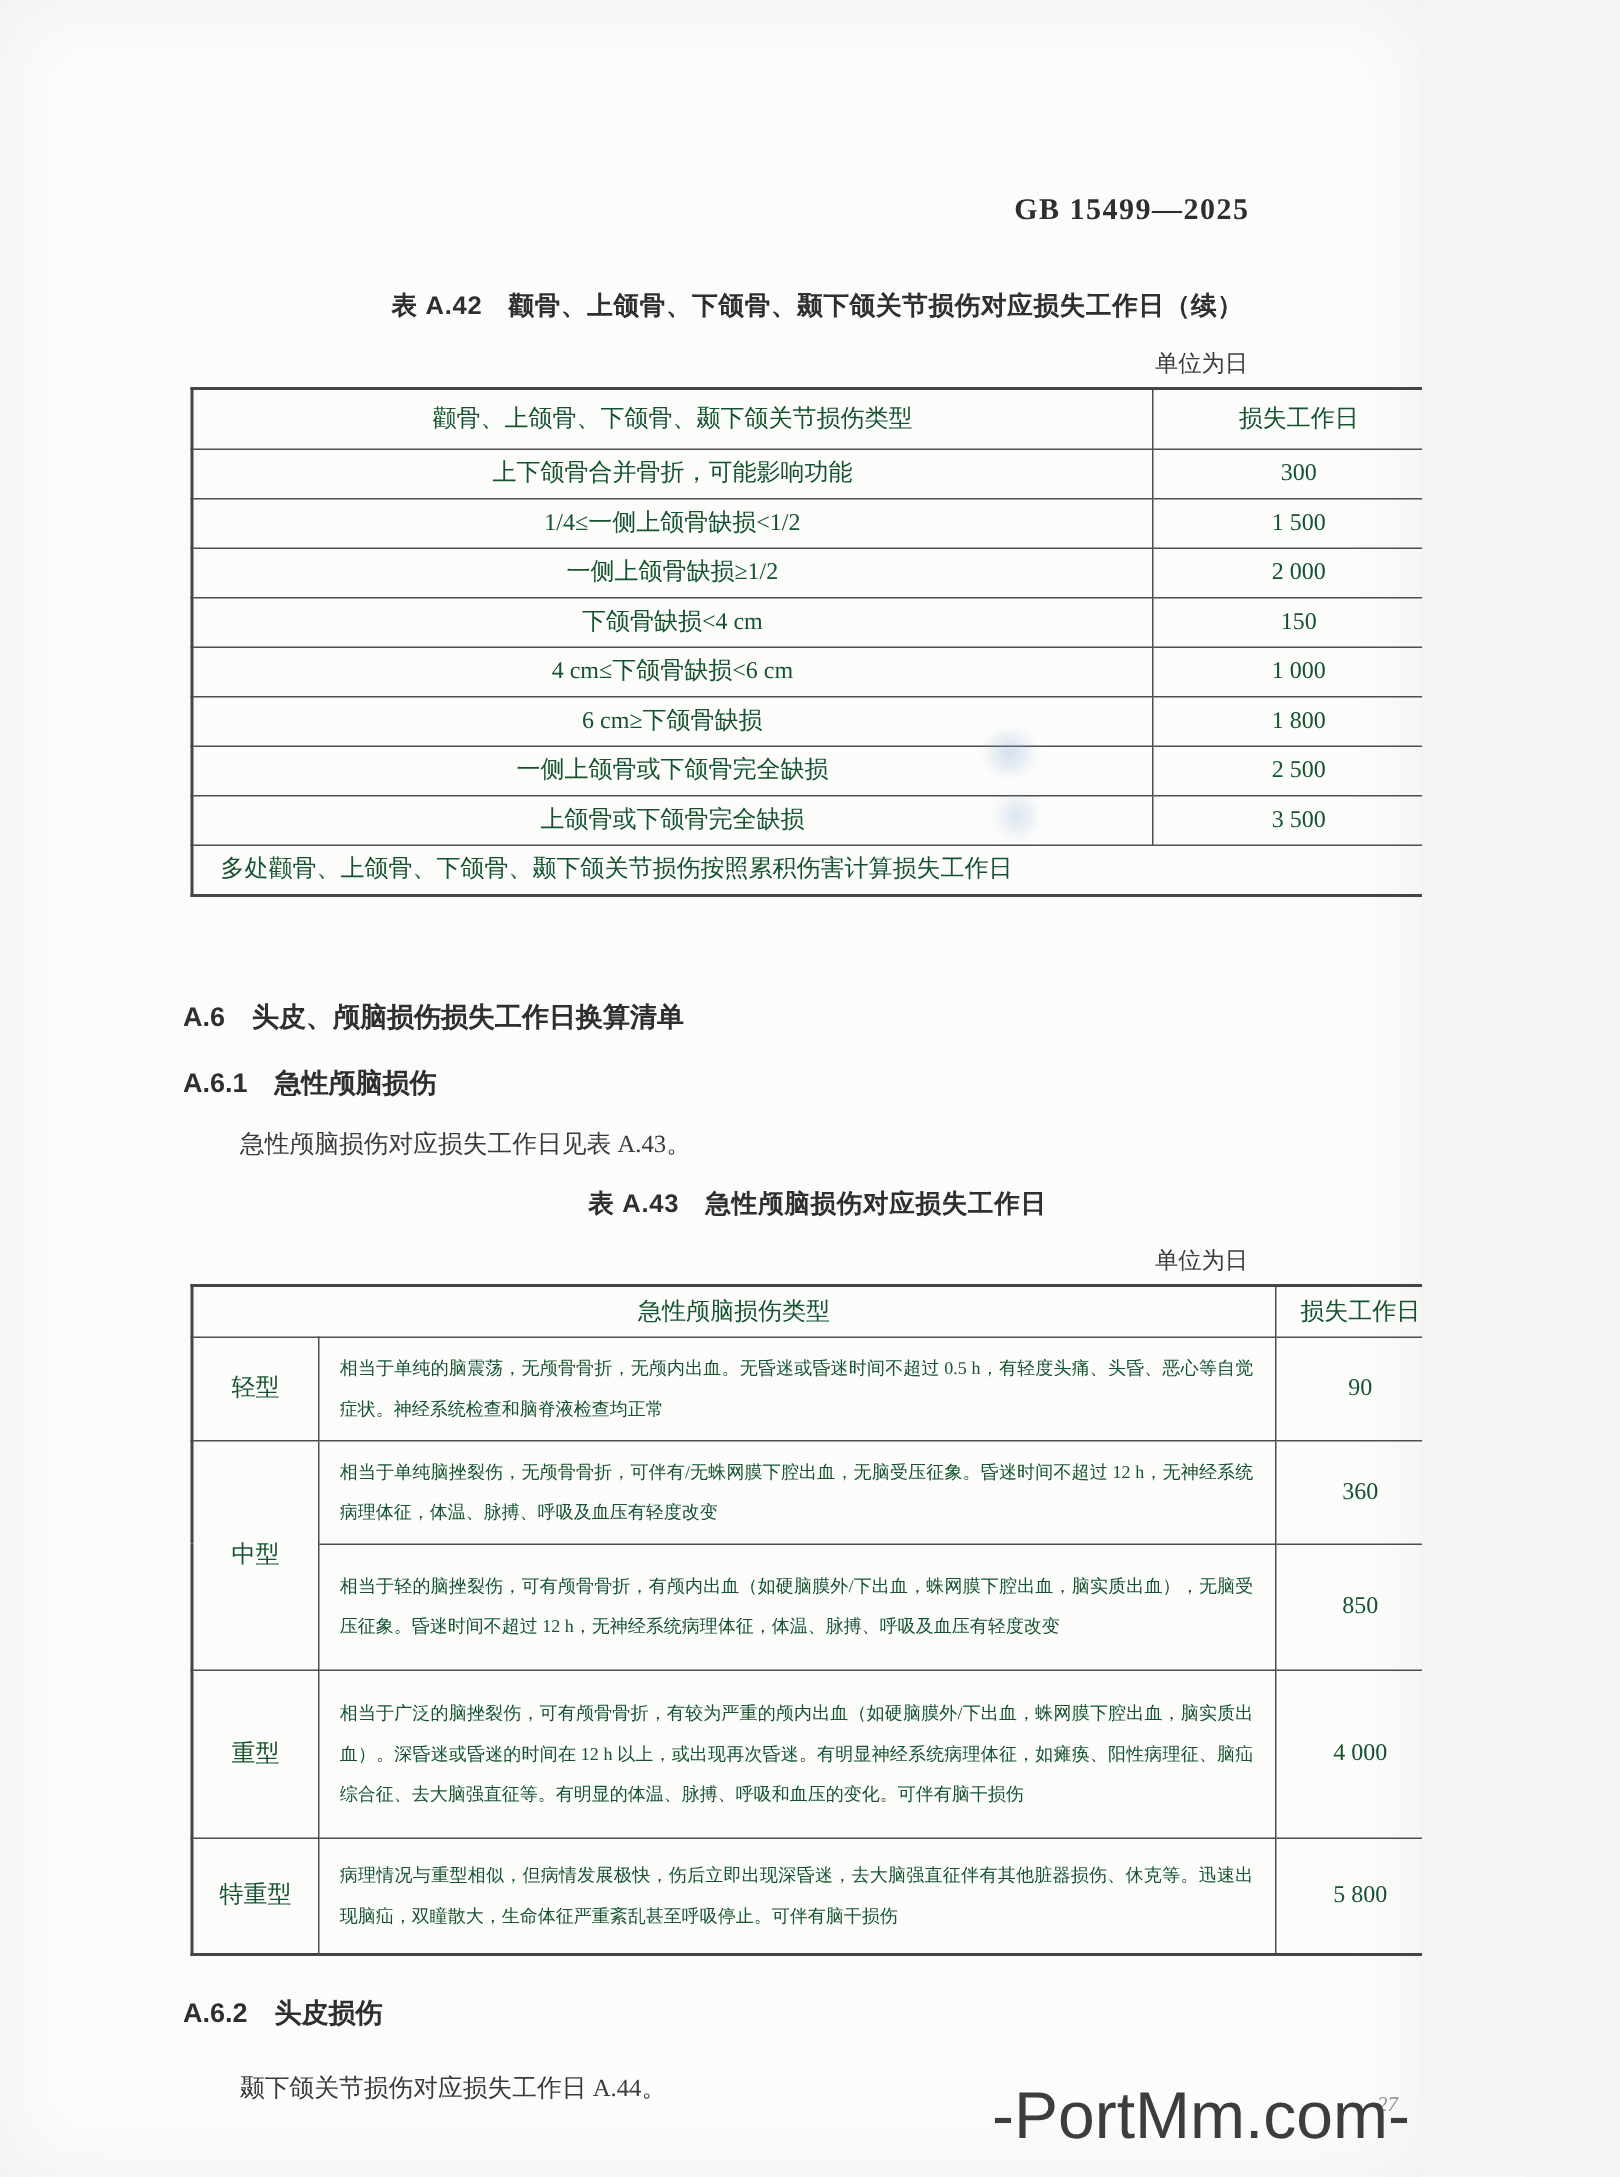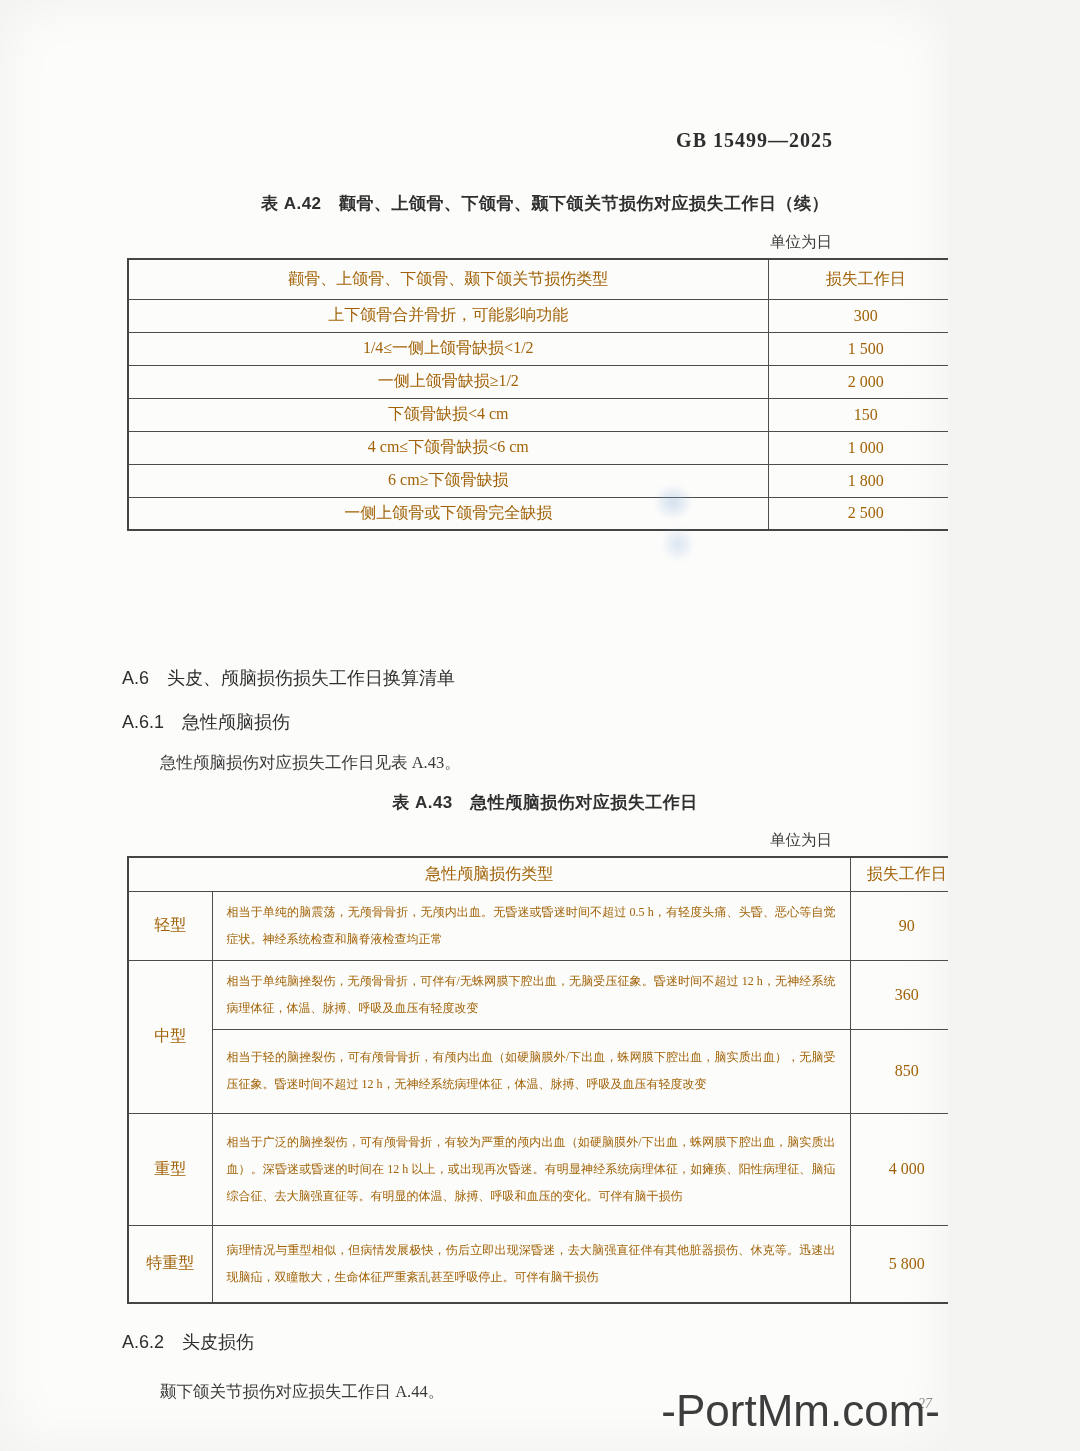--- a/index.html
+++ b/index.html
@@ -27,21 +27,21 @@
   .cap-a42{top:192px;}
   .cap-a43{top:791px;}
   .unit-note{
     position:absolute;right:116px;font-size:15.5px;color:#3c3c3c;
   }
   .unit-a42{top:232px;}
   .unit-a43{top:830px;}
   table{
     position:absolute;left:127px;width:836px;
     border-collapse:collapse;table-layout:fixed;
-    font-size:16px;color:#a16207;
+    font-size:16px;color:#14532d;
   }
   .tbl-a42{top:258px;}
   .tbl-a43{top:856px;}
   td,th{
     border:1px solid #4d4d4d;
     font-weight:normal;text-align:center;vertical-align:middle;
     padding:2px 8px;box-sizing:border-box;
   }
   table{border:2px solid #454545;}
   .tbl-a42 col.c-type{width:640px;}
@@ -52,21 +52,21 @@
   .tbl-a43 col.c-grade{width:84px;}
   .tbl-a43 col.c-desc{width:638px;}
   .tbl-a43 col.c-days{width:114px;}
   .tbl-a43 tr.hdr td{height:34px;}
   .tbl-a43 td.desc{
     text-align:justify;padding:7px 14px;line-height:27px;font-size:12px;margin-left:40px;
   }
   .sec-heading{
     position:absolute;left:122px;
     font-family:"Liberation Sans","DejaVu Sans",sans-serif;
-    font-weight:normal;font-size:18px;color:#2f2f2f;
+    font-weight:bold;font-size:18px;color:#2f2f2f;
   }
   .sec-heading .sec-no{margin-right:18px;}
   .sec-a6{top:666px;}
   .sec-a61{top:710px;}
   .sec-a62{top:1330px;}
   .body-para{
     position:absolute;left:127px;width:836px;
     font-size:16.5px;text-indent:2em;color:#3a3a3a;
   }
   .para-a61{top:752px;}
@@ -128,20 +128,27 @@
       <td>4 cm≤下颌骨缺损&lt;6 cm</td>
       <td>1 000</td>
     </tr>
     <tr class="data">
       <td>6 cm≥下颌骨缺损</td>
       <td>1 800</td>
     </tr>
     <tr class="data">
       <td>一侧上颌骨或下颌骨完全缺损</td>
       <td>2 500</td>
+    </tr>
+    <tr class="data">
+      <td>上颌骨或下颌骨完全缺损</td>
+      <td>3 500</td>
+    </tr>
+    <tr class="foot">
+      <td colspan="2">多处颧骨、上颌骨、下颌骨、颞下颌关节损伤按照累积伤害计算损失工作日</td>
     </tr>
   </tbody>
     </table>
 
   <div class="blue-smudge"></div>
 
   <div class="sec-heading sec-a6">
     <span class="sec-no">A.6</span><span>头皮、颅脑损伤损失工作日换算清单</span>
   </div>
 

